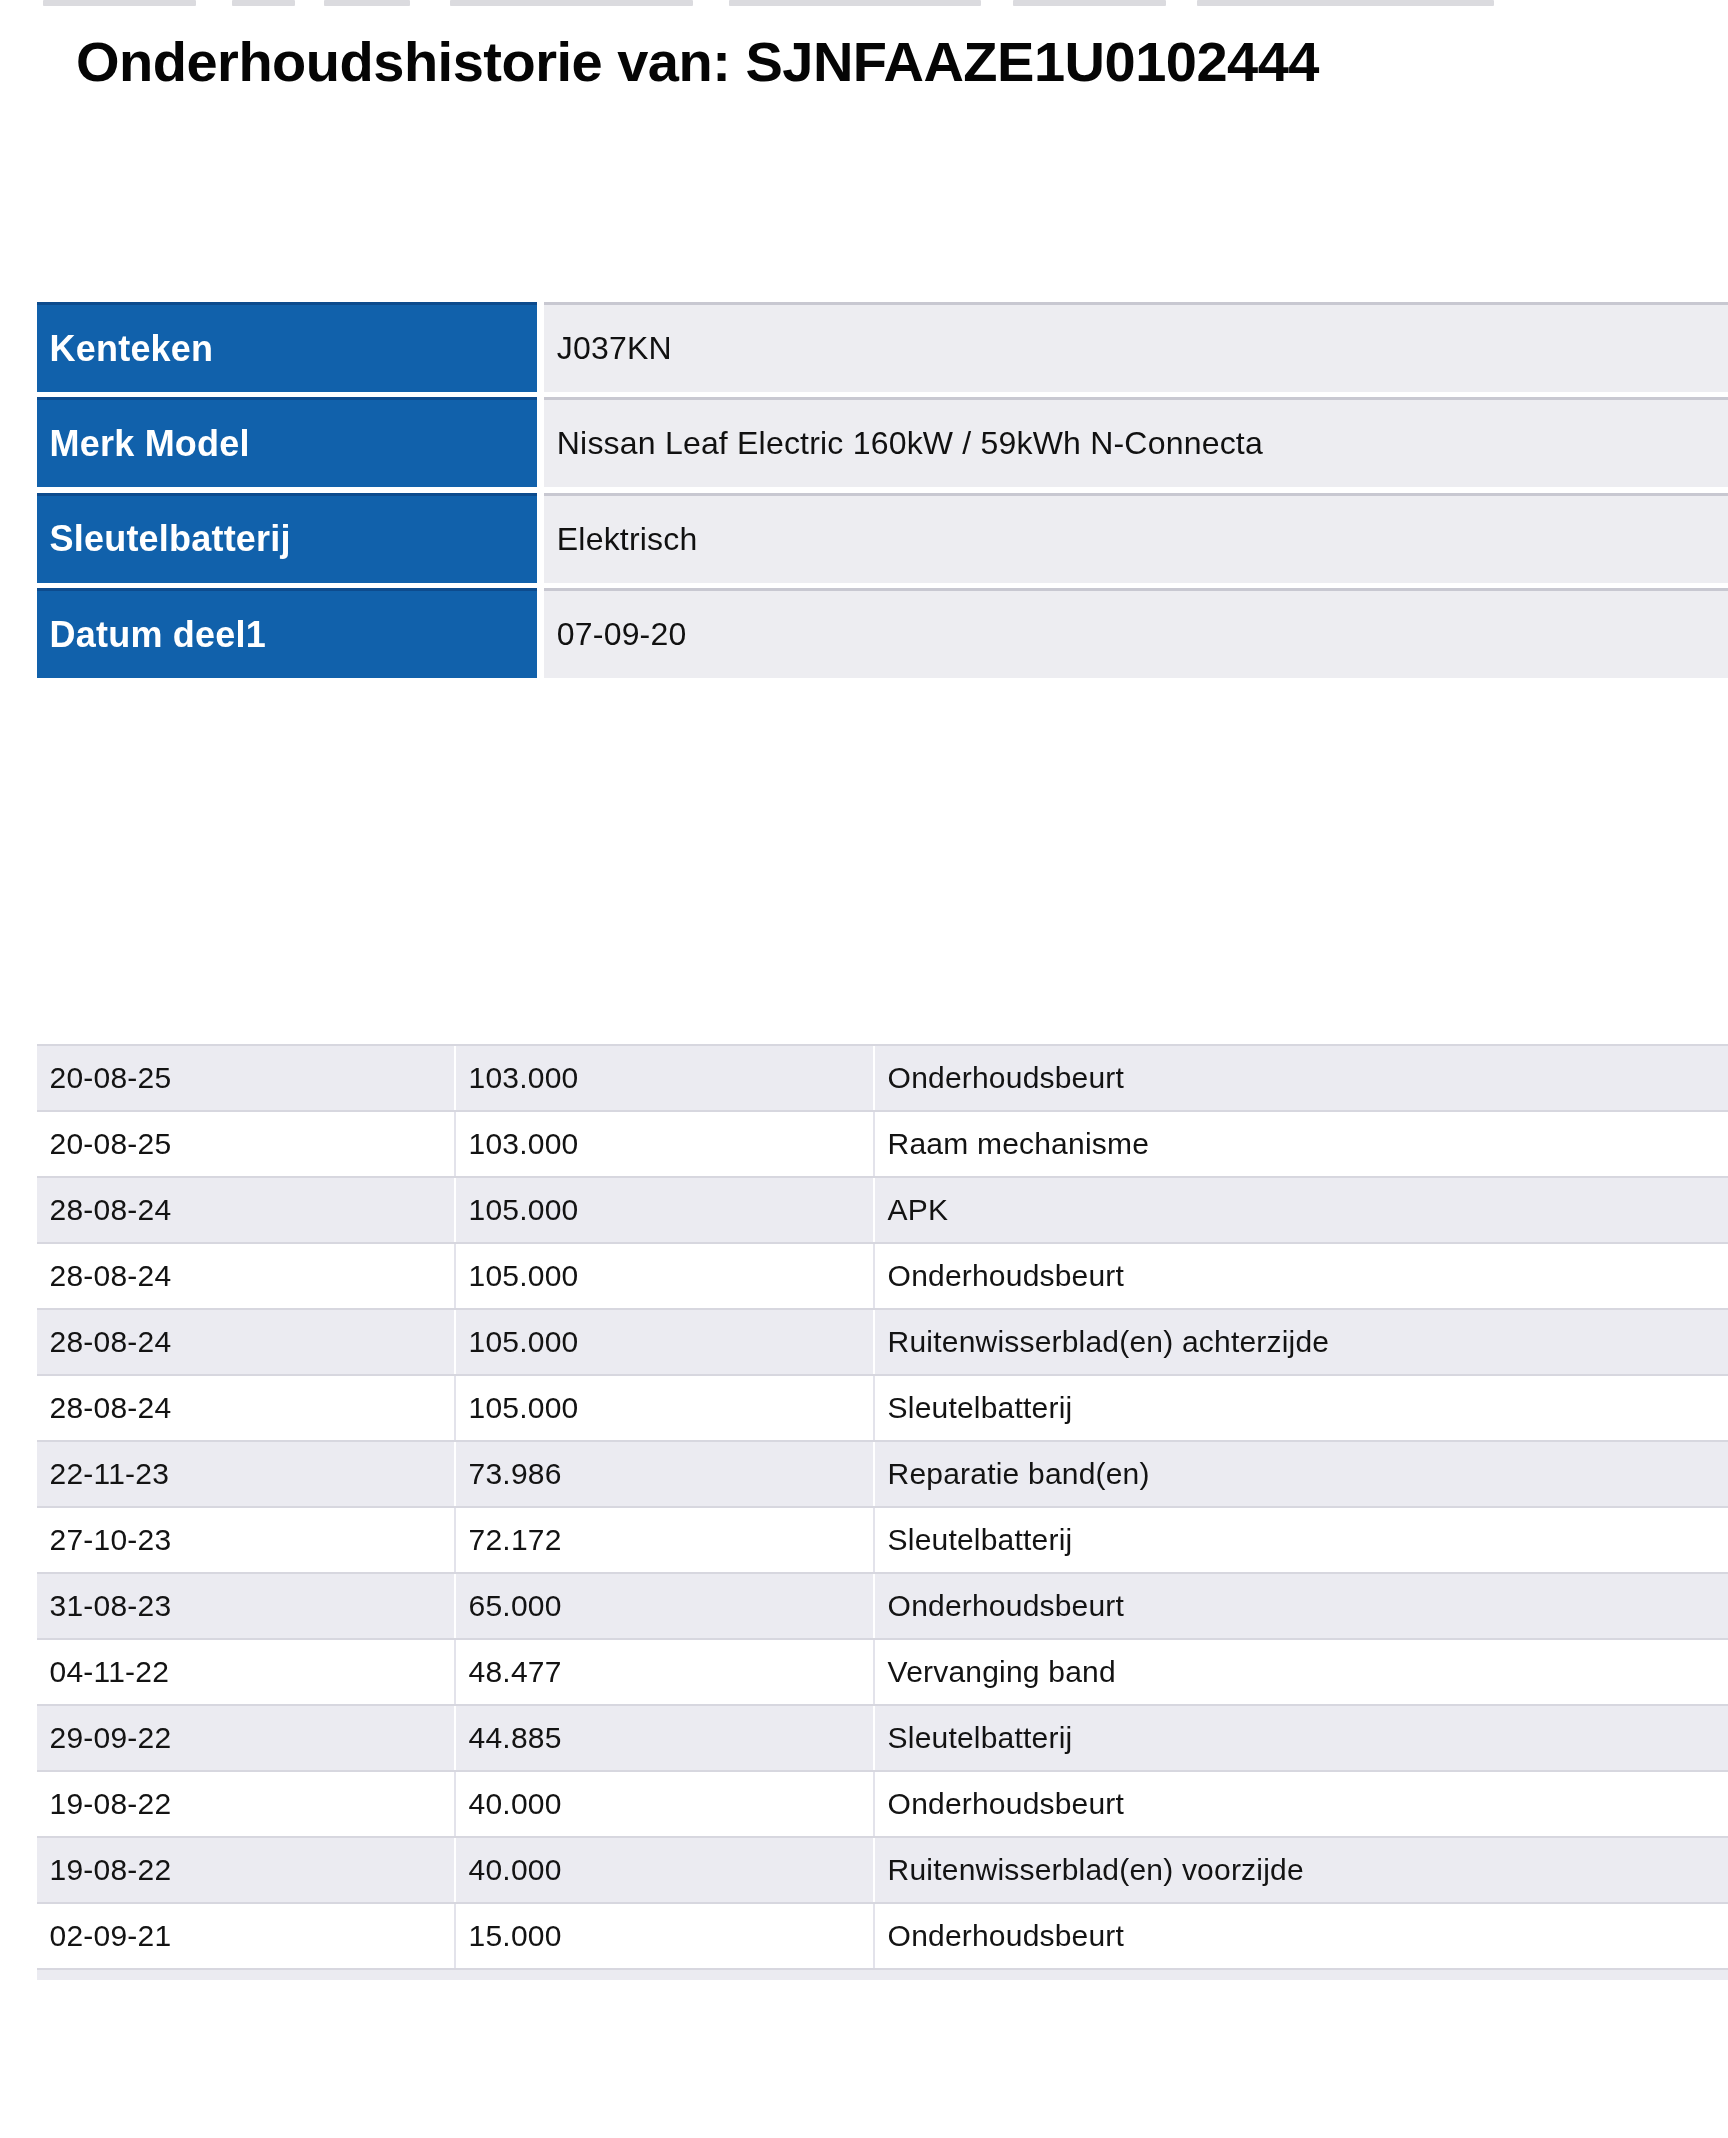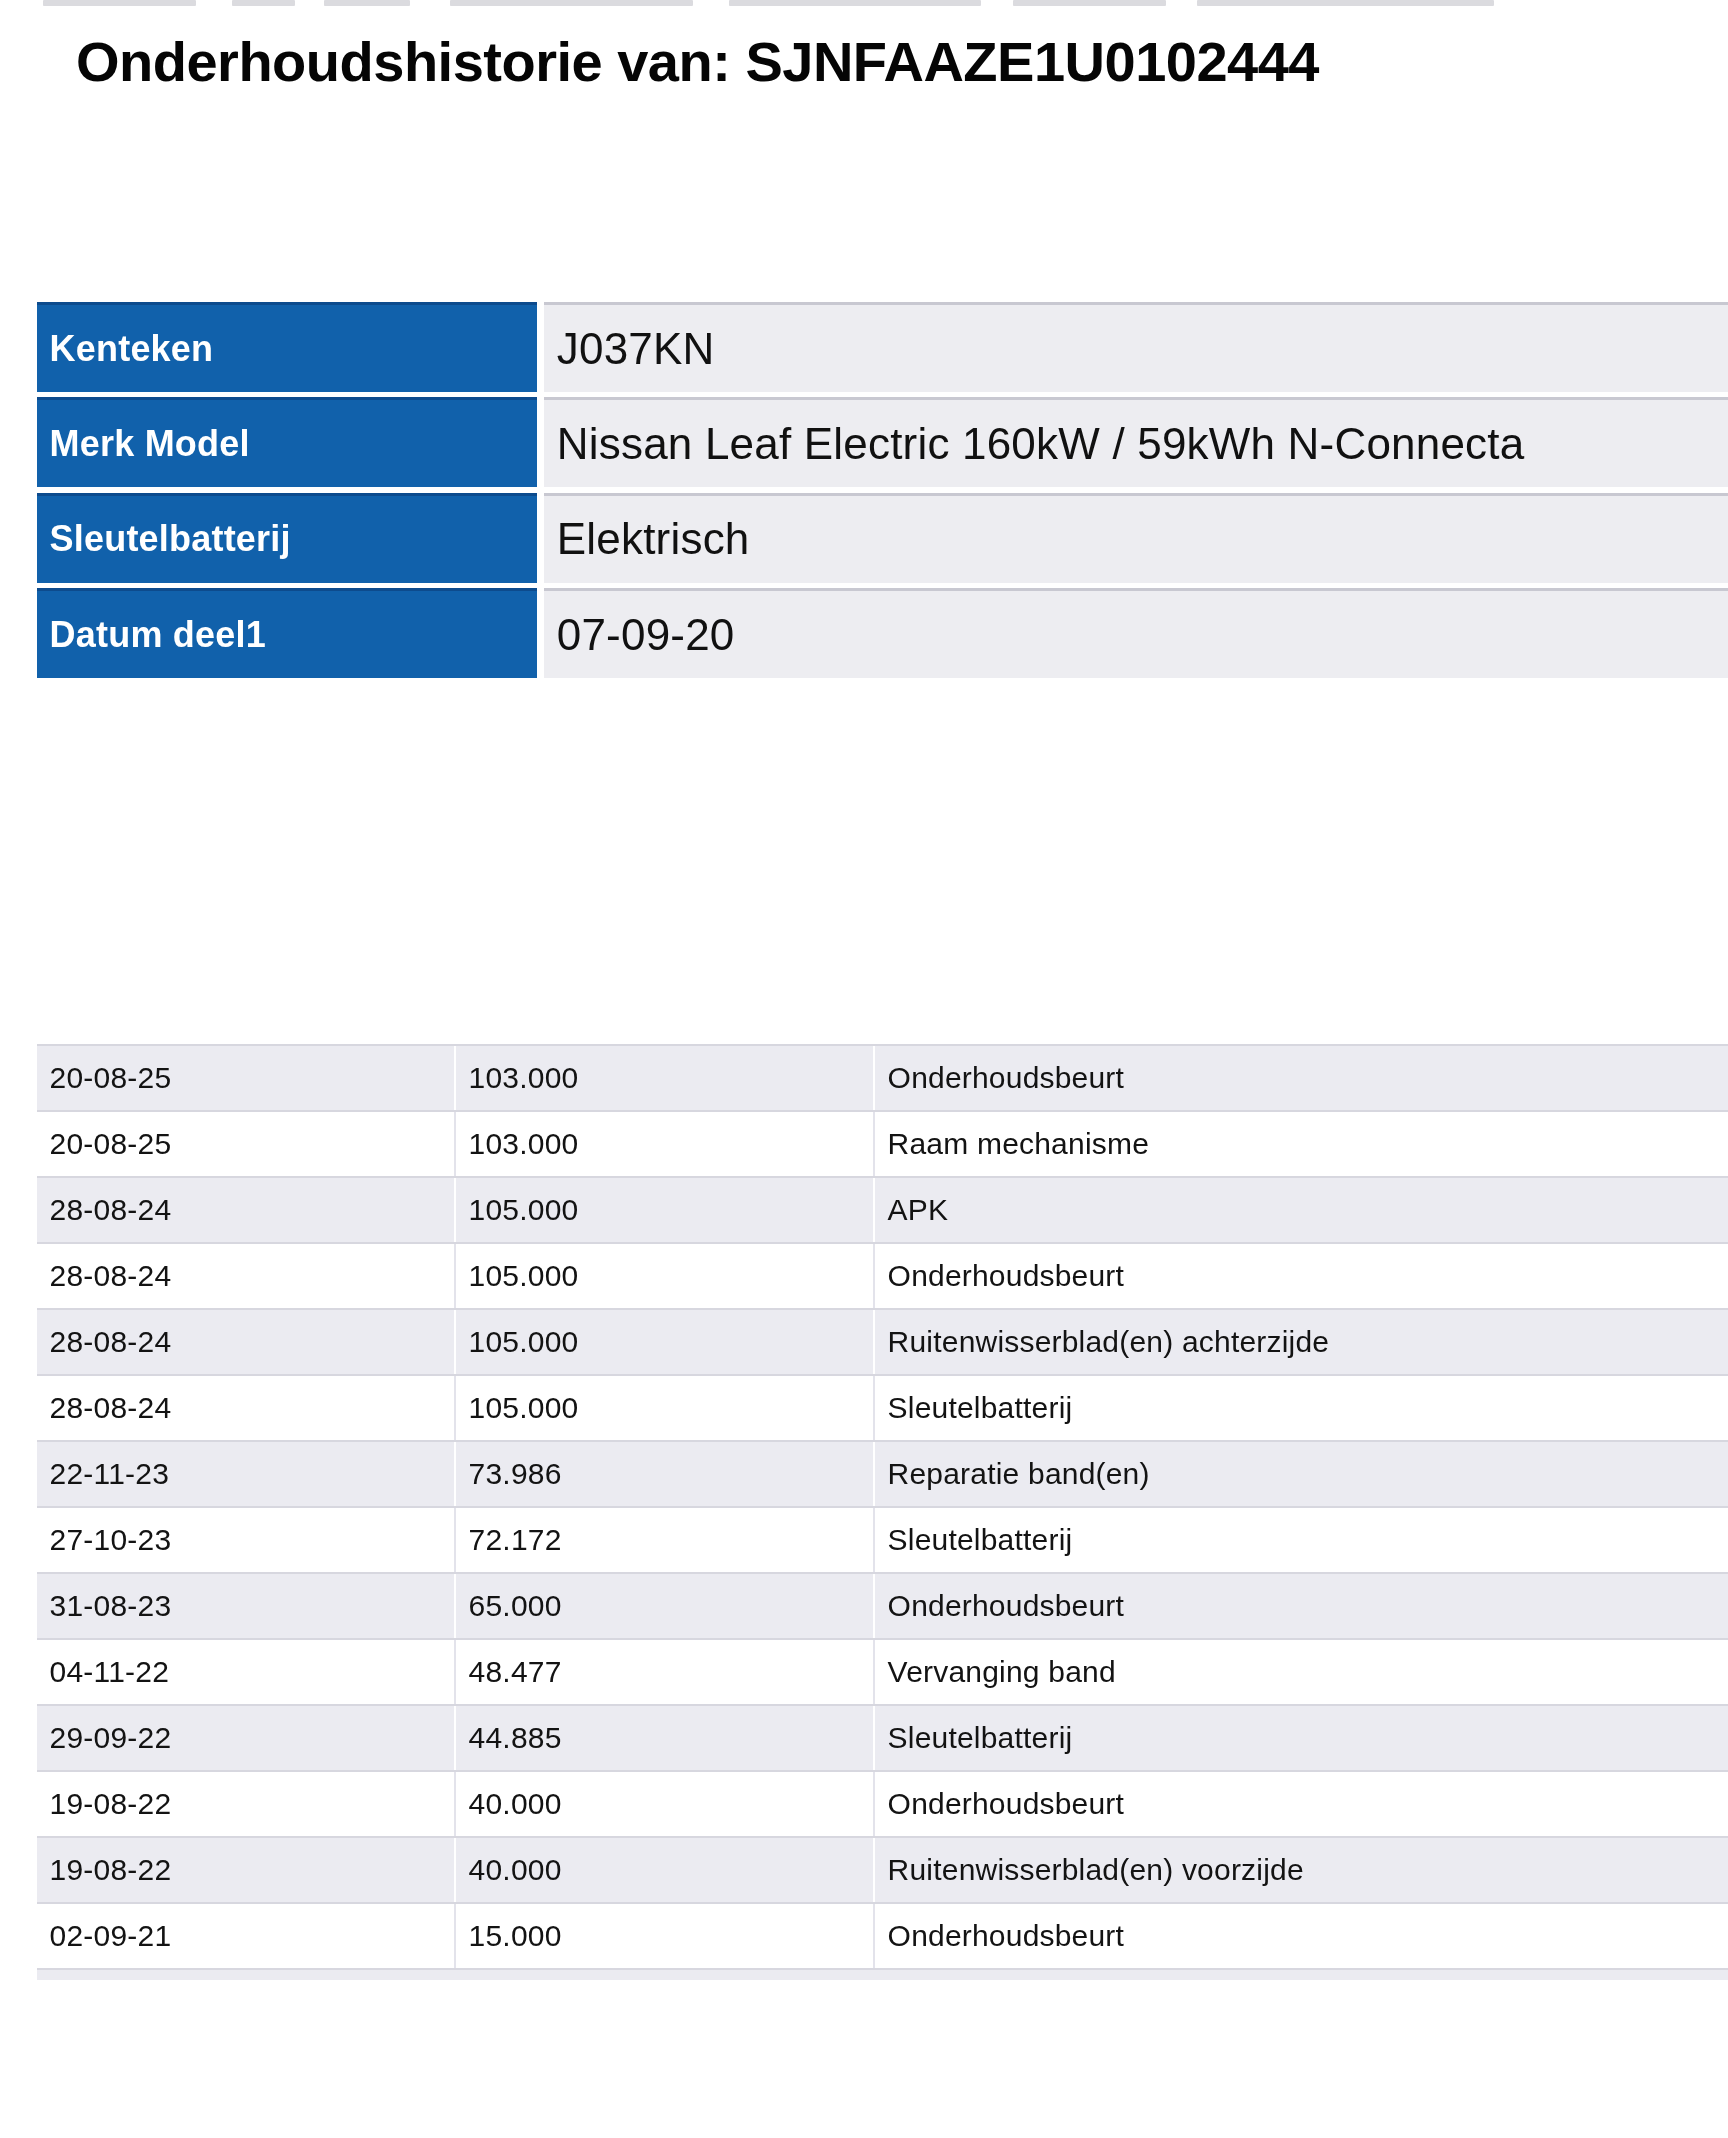--- a/index.html
+++ b/index.html
@@ -35,21 +35,21 @@
     background:#1161ab;
     border-top:3.6px solid #0d4b8d;
     color:#ffffff;font-weight:bold;font-size:36px;
     display:flex;align-items:center;
     padding-left:12.6px;box-sizing:border-box;
     letter-spacing:0.2px;white-space:nowrap;overflow:hidden;
   }
   .info-value{
     background:#ededf1;
     border-top:3.6px solid #c8c8d1;
-    color:#111111;font-size:44px;
+    color:#111111;font-size:32px;
     display:flex;align-items:center;
     padding-left:12.6px;box-sizing:border-box;
     letter-spacing:0.2px;white-space:nowrap;overflow:hidden;
   }
 
   
   .hist-table{position:absolute;left:37px;top:1044px;width:1691px;}
   .hist-header{
     display:grid;grid-template-columns:419px 419px 1fr;
     height:158px;box-sizing:border-box;

